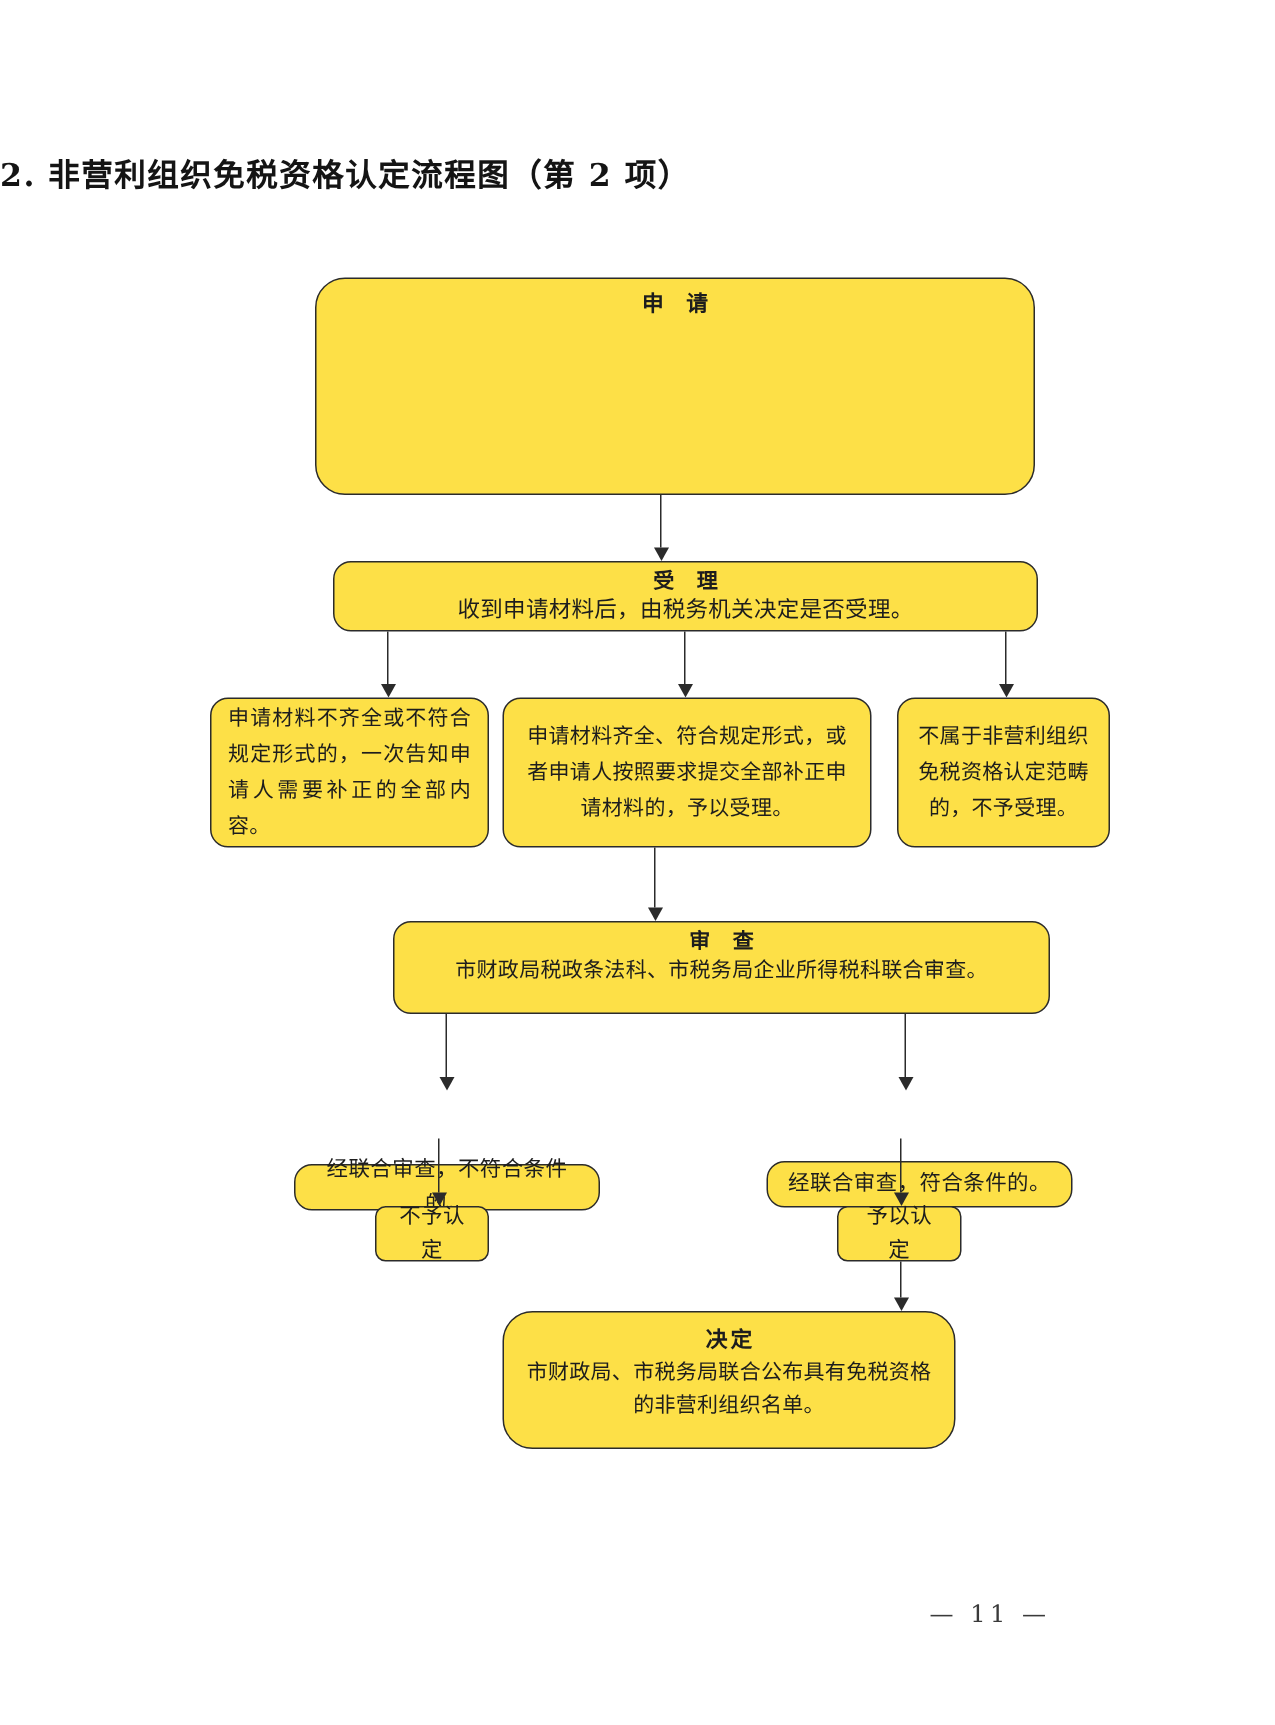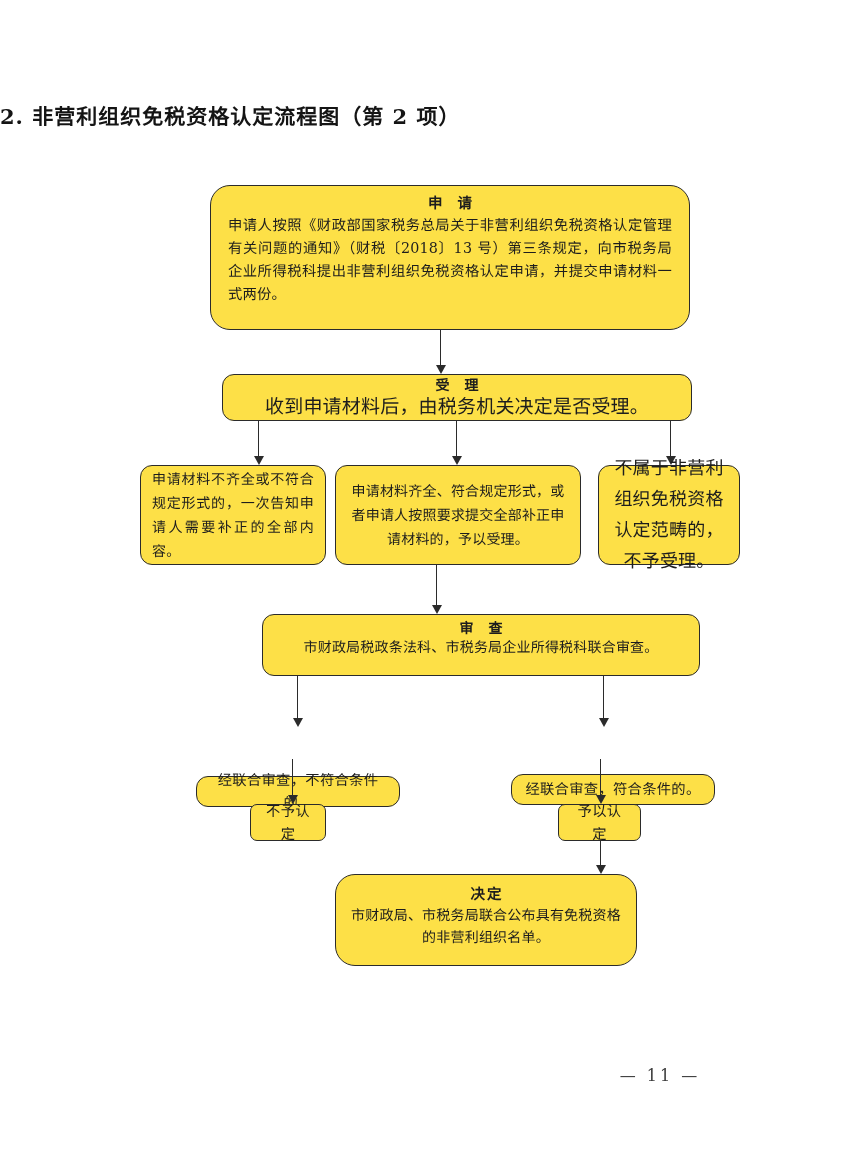--- a/index.html
+++ b/index.html
@@ -71,30 +71,30 @@
     padding:0 12px;
     letter-spacing:0.3px;
   }
 
   
   #node-apply{left:210px;top:185px;width:480px;height:145px;}
   #node-apply .body{padding:1px 17px 0 17px;}
 
   #node-accept{left:222px;top:374px;width:470px;height:47px;justify-content:center;}
   #node-accept .hdr{padding-top:0;font-size:14px;line-height:1.3;}
-  #node-accept .body{line-height:1.3;font-size:19px;}
+  #node-accept .body{line-height:1.3;font-size:15px;}
 
   #node-incomplete{left:140px;top:465px;width:186px;height:100px;justify-content:center;}
   #node-incomplete .body{padding:0 11px;line-height:1.72;font-size:14px;}
 
   #node-complete{left:335px;top:465px;width:246px;height:100px;justify-content:center;}
   #node-complete .body{padding:0 12px;line-height:1.72;font-size:14px;}
 
   #node-outscope{left:598px;top:465px;width:142px;height:100px;justify-content:center;}
-  #node-outscope .body{padding:0 8px;line-height:1.72;font-size:18px;}
+  #node-outscope .body{padding:0 8px;line-height:1.72;font-size:14px;}
 
   #node-review{left:262px;top:614px;width:438px;height:62px;}
   #node-review .hdr{padding-top:3px;font-size:14px;}
   #node-review .body{line-height:1.35;font-size:14px;}
 
   #node-cond-fail{left:196px;top:728px;width:204px;height:31px;justify-content:center;margin-top:48px;}
   #node-cond-pass{left:511px;top:728px;width:204px;height:31px;justify-content:center;margin-top:46px;}
 
   #node-reject{left:250px;top:804px;width:76px;height:37px;justify-content:center;}
   #node-approve{left:558px;top:804px;width:83px;height:37px;justify-content:center;}
@@ -135,21 +135,20 @@
 </style>
 </head>
 <body>
 
 <div class="page">
 
   <div class="doc-title">2. 非营利组织免税资格认定流程图（第 2 项）</div>
 
   <div class="node rounded" id="node-apply">
     <div class="hdr">申  请</div>
-    <div class="body">申请人按照《财政部国家税务总局关于非营利组织免税资格认定管理有关问题的通知》（财税〔2018〕13 号）第三条规定，向市税务局企业所得税科提出非营利组织免税资格认定申请，并提交申请材料一式两份。</div>
   </div>
 
   <div class="conn" style="left:440px;top:330px;">
     <div class="ln" style="height:35px;"></div>
     <div class="hd" style="top:35px;"></div>
   </div>
 
   <div class="node rounded-sm" id="node-accept">
     <div class="hdr">受  理</div>
     <div class="body">收到申请材料后，由税务机关决定是否受理。</div>

